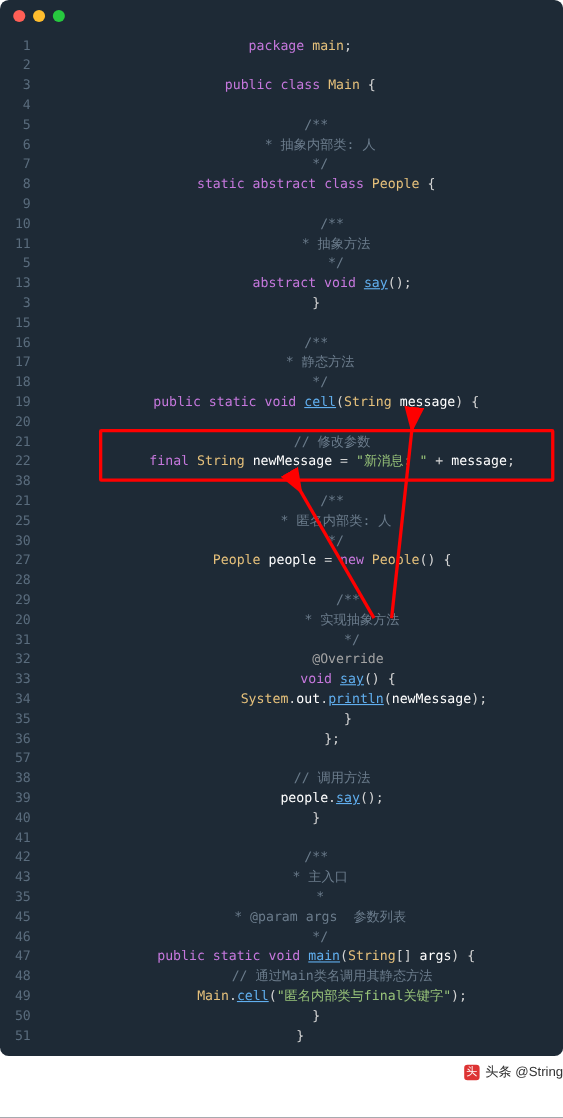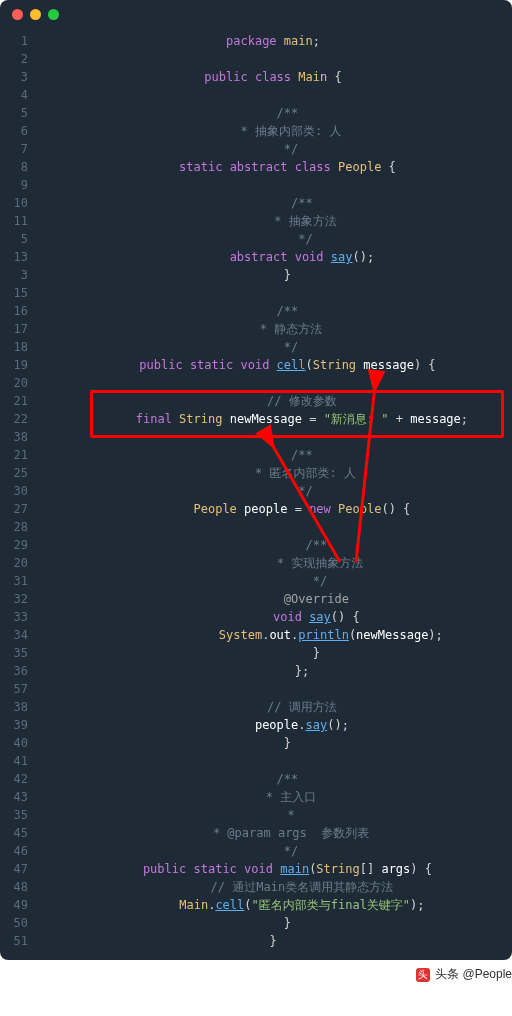--- a/index.html
+++ b/index.html
@@ -156,14 +156,14 @@
     </defs>
     <g id="arrow-group" stroke="#ff0000" stroke-width="3" fill="none">
         <line x1="376" y1="376" x2="356" y2="562" marker-start="url(#ah)"></line>
         <line x1="266" y1="434" x2="340" y2="562" marker-start="url(#ah)"></line>
       </g>
   </svg>
 </div>
 
 <div class="footer">
   <span class="footer-logo">头</span>
-  <span>头条 @People</span>
+  <span>头条 @String</span>
 </div>
 
 </body></html>

